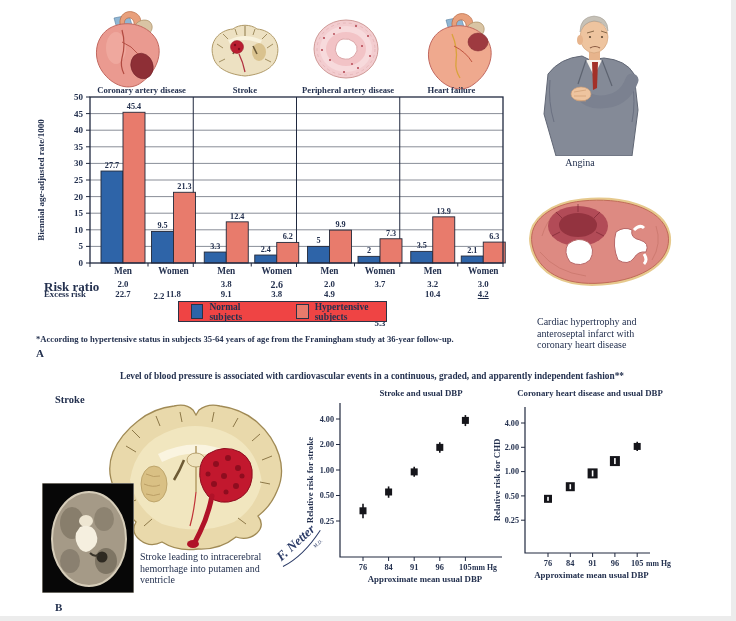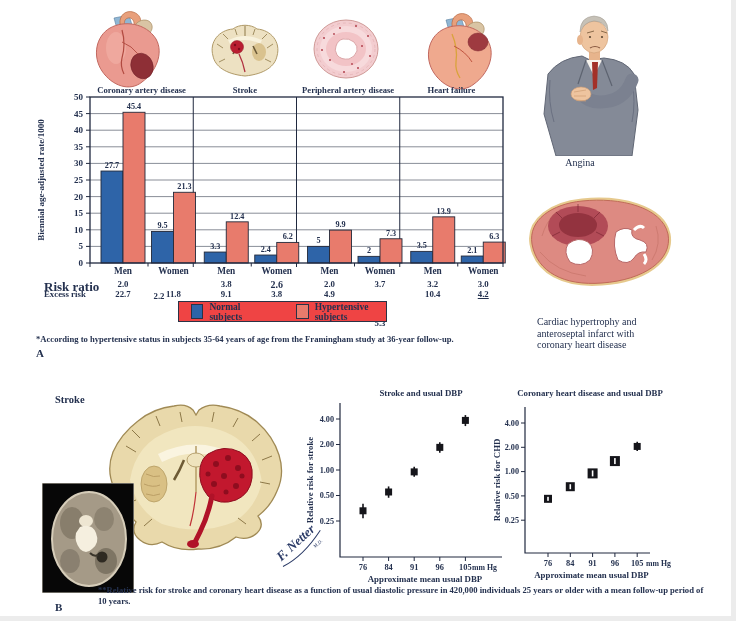--- a/index.html
+++ b/index.html
@@ -245,20 +245,21 @@
     <path d="M24 60 Q40 80 70 84 M140 34 Q146 52 136 68 M40 20 Q30 30 26 44" stroke="#c9766c" stroke-width="0.8" fill="none"></path>
     <ellipse cx="62" cy="34" rx="30" ry="20" fill="#b24b57"></ellipse>
     <ellipse cx="62" cy="33" rx="19" ry="12" fill="#93333f"></ellipse>
     <path d="M46 26 l-6 -6 M62 20 l0 -8 M78 26 l6 -6 M44 40 l-8 4 M80 40 l8 4" stroke="#7c2833" stroke-width="0.7"></path>
     <path d="M52 52 Q62 44 72 50 Q80 57 74 68 Q65 76 54 70 Q47 60 52 52 Z" fill="#ffffff" stroke="#b86868" stroke-width="1"></path>
     <path d="M100 40 Q108 34 116 38 Q114 46 124 48 Q134 51 130 60 Q122 59 118 66 Q112 74 102 68 Q96 54 100 40 Z" fill="#ffffff" stroke="#b86868" stroke-width="1"></path>
     <path d="M118 38 q6 -6 10 -2 M128 62 q4 6 0 10" stroke="#ffffff" stroke-width="3" fill="none"></path>
   </svg>
   <div class="abs cap" style="left:537px;top:316px;width:126px">Cardiac hypertrophy and anteroseptal infarct with coronary heart disease</div>
 
+  <div class="abs btitle" style="left:44px;top:371px;width:656px">Level of blood pressure is associated with cardiovascular events in a continuous, graded, and apparently independent fashion**</div>
   <div class="abs slabel" style="left:55px;top:394px">Stroke</div>
 
   <svg class="abs" style="left:96px;top:396px" width="200" height="176" viewBox="0 0 200 176">
     <path d="M18 92 Q10 74 17 56 Q25 38 42 25 Q58 12 78 10 Q90 7 97 14 L100 19 L103 14 Q112 7 124 10 Q146 13 161 26 Q177 40 183 59 Q189 78 181 95 Q175 110 162 120 Q169 129 161 137 Q152 145 140 141 Q124 154 102 153 Q82 156 66 146 Q54 152 44 144 Q34 136 40 126 Q26 114 18 92 Z" fill="#e9d9ab" stroke="#a08a55" stroke-width="1.3"></path>
     <path d="M34 84 Q40 46 76 34 Q98 26 124 34 Q160 46 166 86 Q160 112 138 126 Q104 140 66 128 Q40 114 34 84 Z" fill="#f1e6bf"></path>
     <g stroke="#8d7848" stroke-width="1">
       <path d="M30 50 l10 6"></path>
         <path d="M36 34 l8 8"></path>
         <path d="M60 20 l4 10"></path>
         <path d="M84 16 l2 10"></path>
@@ -300,20 +301,21 @@
     <ellipse cx="30" cy="40" rx="12" ry="16" fill="#887e6c"></ellipse>
     <ellipse cx="62" cy="36" rx="10" ry="12" fill="#8d8371"></ellipse>
     <ellipse cx="64" cy="78" rx="11" ry="13" fill="#7e7564"></ellipse>
     <ellipse cx="28" cy="78" rx="10" ry="12" fill="#8a8070"></ellipse>
     <ellipse cx="44" cy="38" rx="7" ry="6" fill="#eee6d2"></ellipse>
     <path d="M38 44 Q50 40 54 50 Q58 60 50 66 Q44 72 38 66 Q32 58 34 50 Z" fill="#f5efdf"></path>
     <circle cx="60" cy="74" r="5.5" fill="#2e2a22"></circle>
     <path d="M48 70 q4 4 8 2" stroke="#3a352b" stroke-width="2" fill="none"></path>
   </svg>
 
+  <div class="abs cap" style="left:140px;top:551px;width:152px">Stroke leading to intracerebral hemorrhage into putamen and ventricle</div>
 
   <svg class="abs" style="left:276px;top:498px" width="70" height="72" viewBox="0 0 70 72">
     <g transform="rotate(-42 20 50)">
       <text x="0" y="50" font-size="13" font-style="italic" font-weight="bold" fill="#2a3a66">F. Netter</text>
       <path d="M-2 55 Q20 61 50 53" stroke="#2a3a66" stroke-width="1" fill="none"></path>
       <text x="34" y="63" font-size="5" font-style="italic" fill="#2a3a66">M.D.</text>
     </g>
   </svg>
 
   <svg id="scatter-stroke" class="abs" style="left:300px;top:386px" width="212" height="200" viewBox="0 0 212 200">
@@ -384,18 +386,17 @@
       <rect x="77.8" y="96.20216755493436" width="9" height="9" fill="#15151a"></rect>
       <rect x="81.5" y="98.20216755493436" width="1.6" height="5" fill="#ffffff"></rect>
       <rect x="99.6" y="82.39821412908378" width="10" height="10" fill="#15151a"></rect>
       <rect x="103.8" y="84.39821412908378" width="1.6" height="6" fill="#ffffff"></rect>
       <rect x="121.9" y="70.07908640319062" width="10" height="10" fill="#15151a"></rect>
       <rect x="126.10000000000001" y="72.07908640319062" width="1.6" height="6" fill="#ffffff"></rect>
       <line x1="149.2" y1="64.99367517071471" x2="149.2" y2="55.64634360999632" stroke="#15151a" stroke-width="1.6"></line>
       <rect x="145.7" y="56.93433899354348" width="7" height="7" fill="#15151a"></rect>
     </svg>
 
-  <div class="abs foot" style="left:98px;top:585px;width:614px">**Relative risk for stroke and coronary heart disease as a function of usual diastolic pressure in 420,000 individuals 25 years or older with a mean follow-up period of 10 years.</div>
   <div class="abs sect" style="left:55px;top:601px">B</div>
 
   <div class="abs edge-r" style="left:731px;top:0;width:5px;height:621px"></div>
   <div class="abs edge-b" style="left:0;top:616px;width:736px;height:5px"></div>
 </div>
 
 </body></html>

